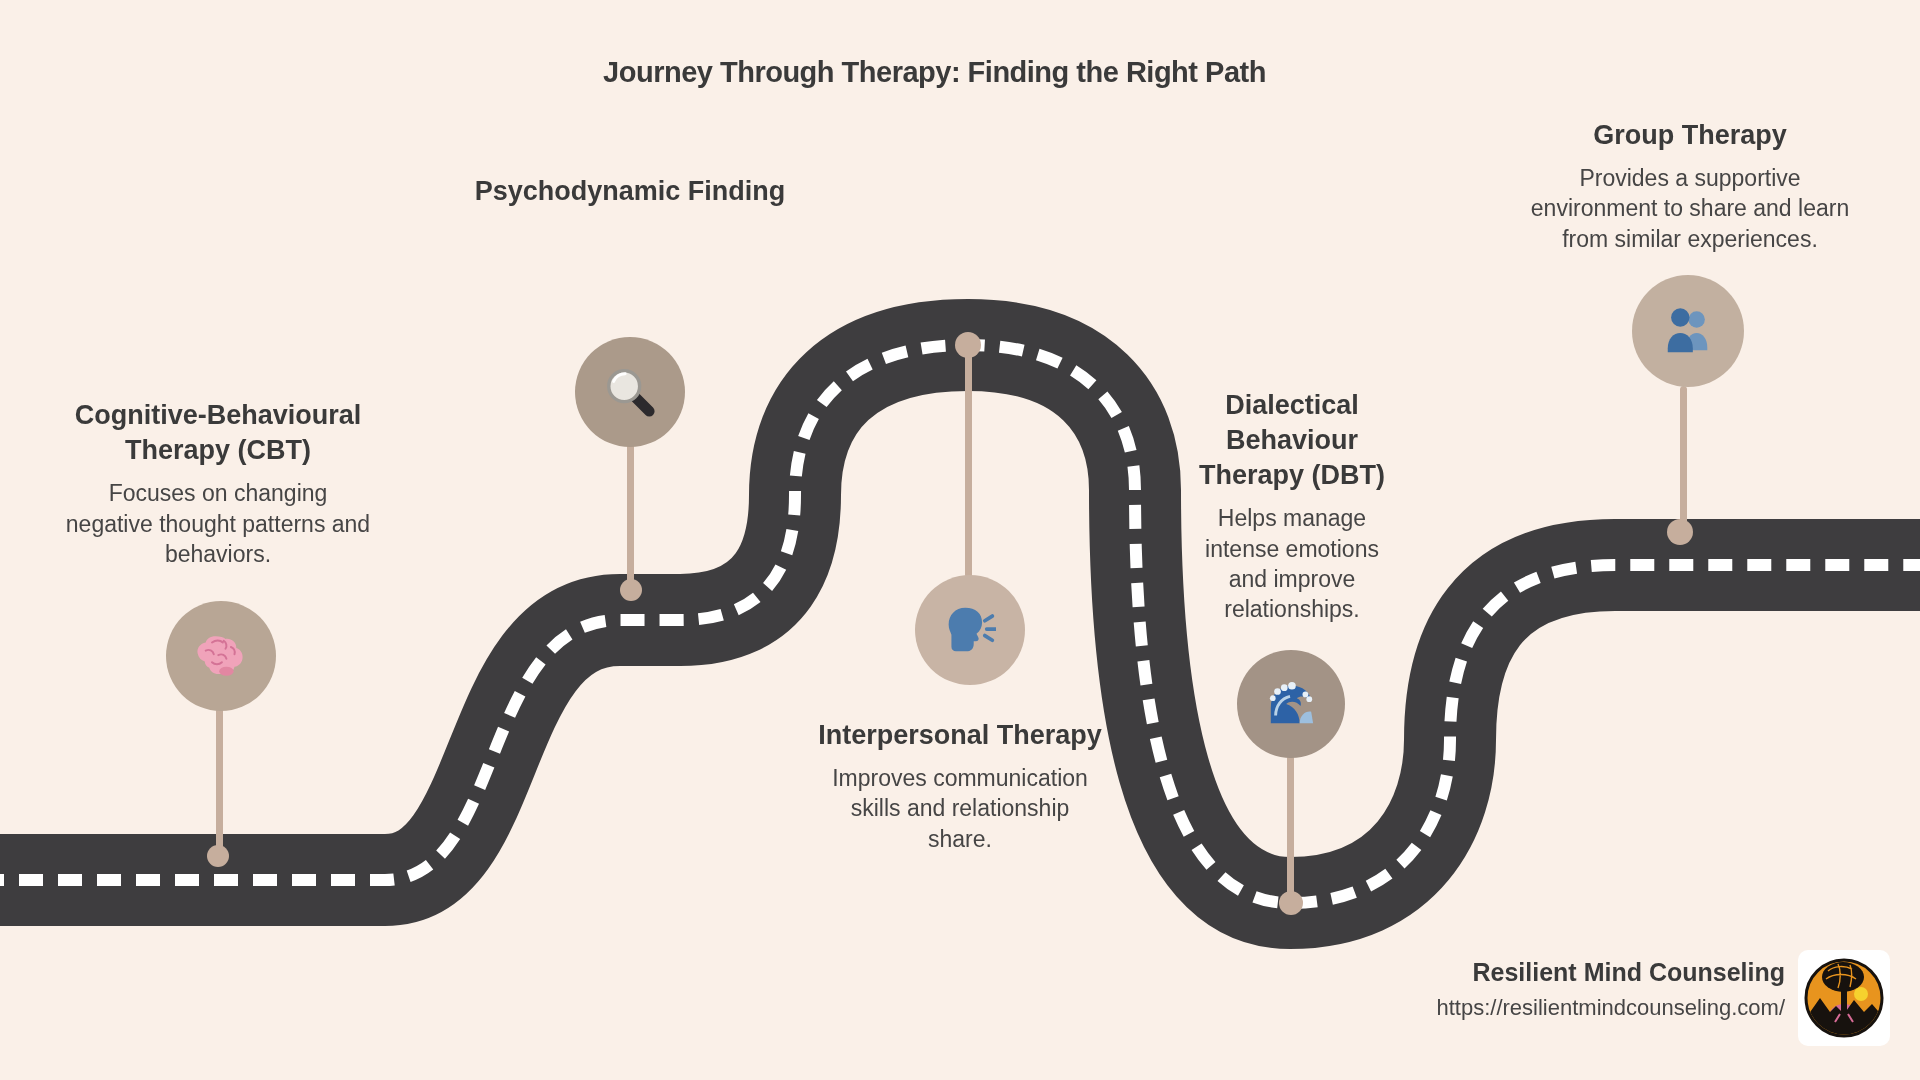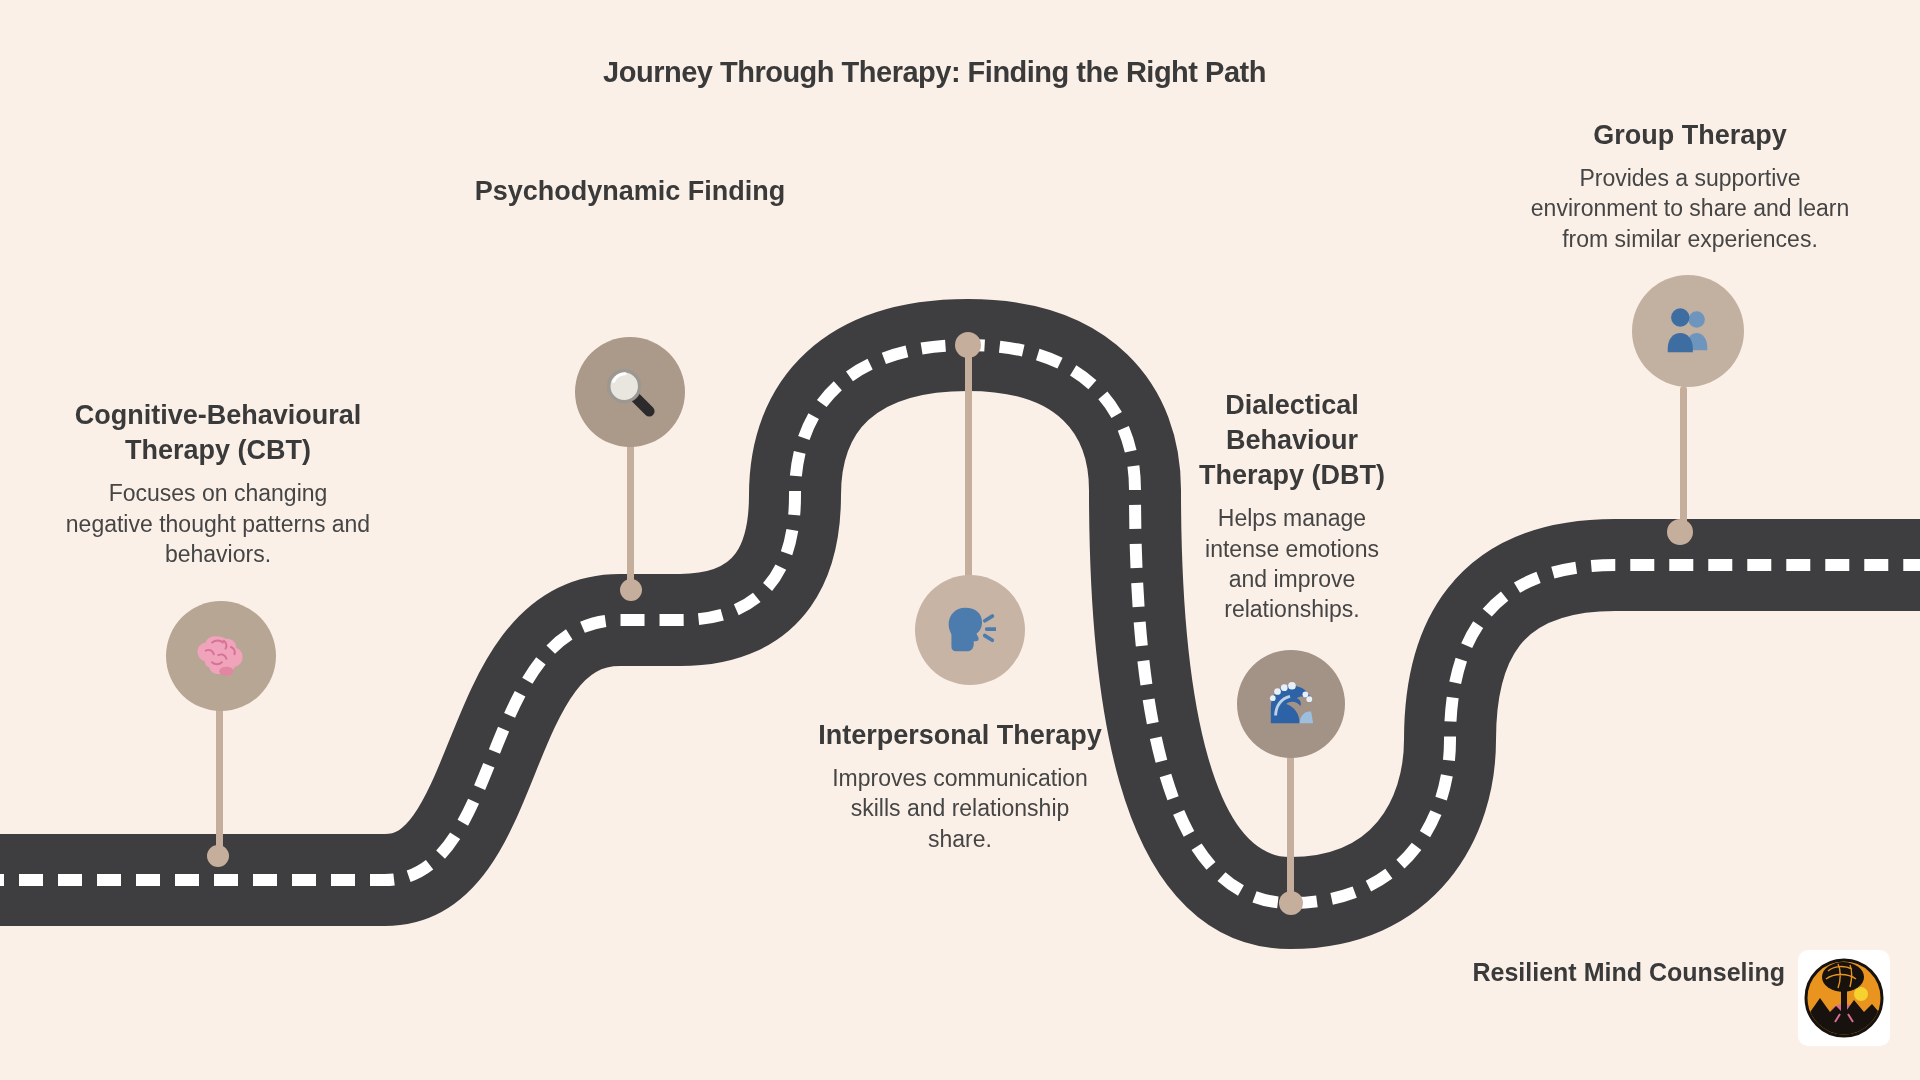--- a/index.html
+++ b/index.html
@@ -156,20 +156,21 @@
 Behaviour
 Therapy (DBT)</h3>
     <p class="m-desc">Helps manage
 intense emotions
 and improve
 relationships.</p>
   </div>
 
   <div class="footer">
     <div class="footer-brand">Resilient Mind Counseling</div>
+    <div class="footer-url">https://resilientmindcounseling.com/</div>
   </div>
 
   <div class="footer-logo">
     <svg width="92" height="96" viewBox="0 0 92 96">
       <rect width="92" height="96" rx="10" fill="#ffffff"></rect>
       <circle cx="46" cy="48" r="38" fill="#e8941e" stroke="#17120e" stroke-width="3"></circle>
       <defs>
           <clipPath id="lc">
             <circle cx="46" cy="48" r="36.5"></circle>
           </clipPath>

